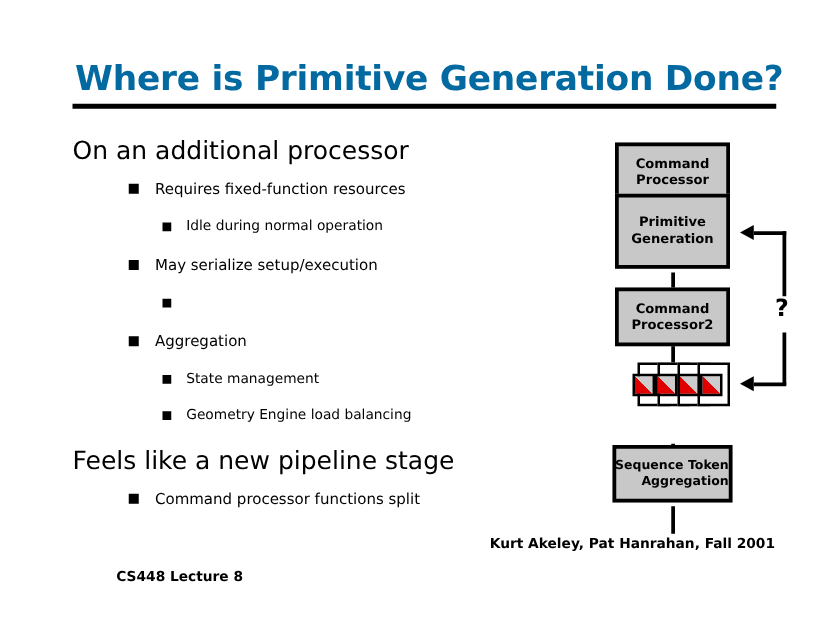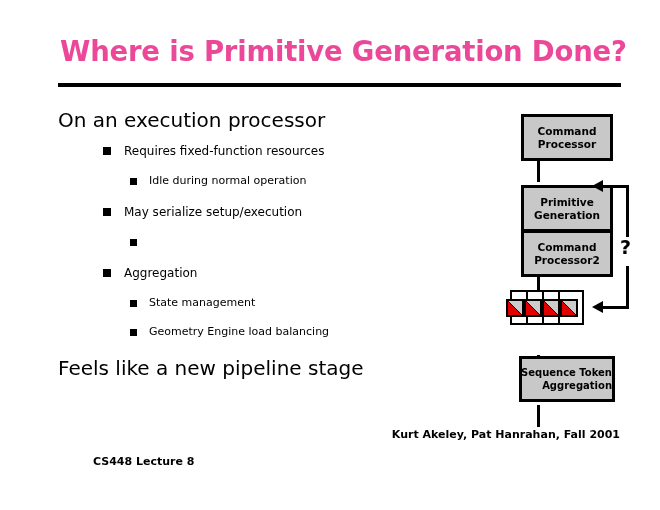--- a/index.html
+++ b/index.html
@@ -15,25 +15,25 @@
     width: 660px;
     height: 510px;
     background: #ffffff;
     overflow: hidden;
   }
 
   
   #title {
     position: absolute;
     left: 60px;
-    top: 36px;
+    top: 48px;
     width: 570px;
     font-size: 27.5px;
     font-weight: bold;
-    color: #ec4899;
+    color: #0369a1;
     letter-spacing: -0.2px;
     line-height: 1.1;
     white-space: nowrap;
   }
   #title-rule {
     position: absolute;
     left: 58px;
     top: 83px;
     width: 563px;
     height: 4px;
@@ -134,21 +134,20 @@
     box-sizing: border-box;
     color: #000000;
     font-size: 10.5px;
     font-weight: bold;
     line-height: 13px;
     text-align: center;
     display: flex;
     flex-direction: column;
     align-items: center;
     justify-content: center;
-    margin-left: 29px;
   }
   .pbox span { display: block; white-space: nowrap; }
 
   .vline {
     position: absolute;
     width: 3px;
     background: #000000;
   }
   .hline {
     position: absolute;
@@ -195,21 +194,21 @@
 <body>
 
 <div id="slide">
 
   <div id="title">Where is Primitive Generation Done?</div>
   <div id="title-rule"></div>
 
   <div id="body">
 
     <div class="row lvl1">
-      <span class="txt">On an execution processor</span>
+      <span class="txt">On an additional processor</span>
     </div>
 
     <div class="row lvl2">
       <span class="bullet-sq"></span>
       <span class="txt">Requires fixed-function resources</span>
     </div>
 
     <div class="row lvl3">
       <span class="bullet-sq"></span>
       <span class="txt">Idle during normal operation</span>
@@ -236,37 +235,41 @@
 
     <div class="row lvl3">
       <span class="bullet-sq"></span>
       <span class="txt">Geometry Engine load balancing</span>
     </div>
 
     <div class="row lvl1" style="margin-top:6px;">
       <span class="txt">Feels like a new pipeline stage</span>
     </div>
 
+    <div class="row lvl2">
+      <span class="bullet-sq"></span>
+      <span class="txt">Command processor functions split</span>
+    </div>
 
   </div>
 
   <div id="diagram">
 
     <div class="vline" style="left:67px; top:60px;  height:22px;"></div>
     <div class="vline" style="left:67px; top:118px; height:22px;"></div>
     <div class="vline" style="left:67px; top:176px; height:30px;"></div>
     <div class="vline" style="left:67px; top:255px; height:30px;"></div>
     <div class="vline" style="left:67px; top:305px; height:22px;"></div>
 
     <div class="pbox" style="left:22px; top:14px; width:92px; height:47px;">
       <span>Command</span>
       <span>Processor</span>
     </div>
 
-    <div class="pbox" style="left:22px; top:85px; width:92px; height:47px;">
+    <div class="pbox" style="left:22px; top:55px; width:92px; height:60px;">
       <span>Primitive</span>
       <span>Generation</span>
     </div>
 
     <div class="pbox" style="left:22px; top:130px; width:92px; height:47px;">
       <span>Command</span>
       <span>Processor2</span>
     </div>
 
     <div>

